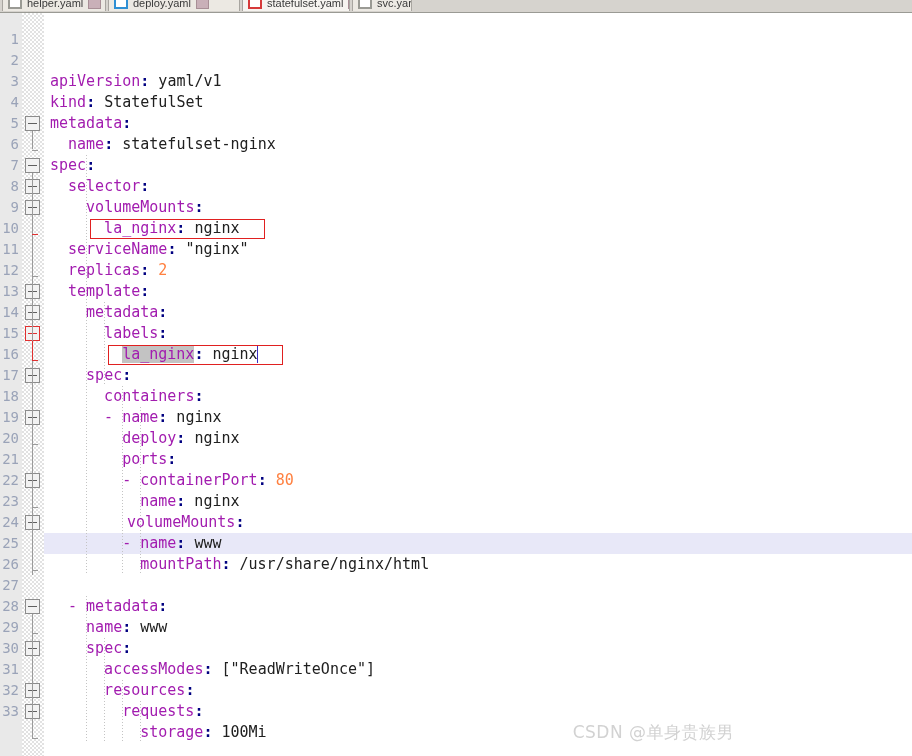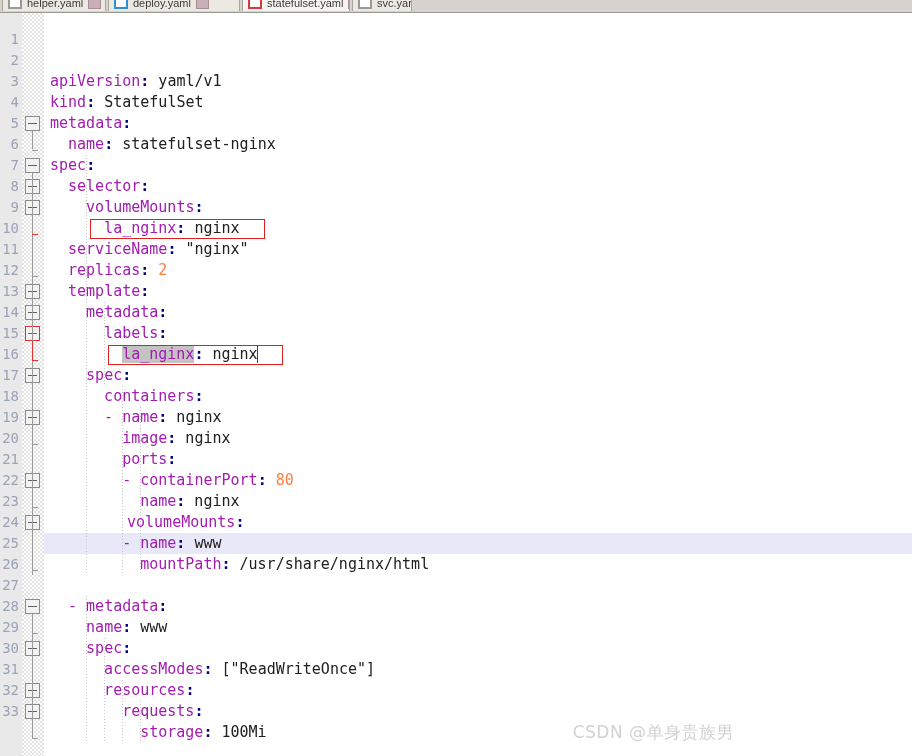--- a/index.html
+++ b/index.html
@@ -371,21 +371,21 @@
         <div class="row" style="top: 205px; left: 60.12px;"><span class="k">la_nginx</span><span class="p">:</span><span class="v"> nginx</span></div>
         <div class="row" style="top: 226px; left: 24.04px;"><span class="k">serviceName</span><span class="p">:</span><span class="v"> "nginx"</span></div>
         <div class="row" style="top: 247px; left: 24.04px;"><span class="k">replicas</span><span class="p">:</span><span class="n"> 2</span></div>
         <div class="row" style="top: 268px; left: 24.04px;"><span class="k">template</span><span class="p">:</span></div>
         <div class="row" style="top: 289px; left: 42.08px;"><span class="k">metadata</span><span class="p">:</span></div>
         <div class="row" style="top: 310px; left: 60.12px;"><span class="k">labels</span><span class="p">:</span></div>
         <div class="row" style="top: 331px; left: 78.16px;"><span class="k sel">la_nginx</span><span class="p">:</span><span class="v"> nginx</span></div>
         <div class="row" style="top: 352px; left: 42.08px;"><span class="k">spec</span><span class="p">:</span></div>
         <div class="row" style="top: 373px; left: 60.12px;"><span class="k">containers</span><span class="p">:</span></div>
         <div class="row" style="top: 394px; left: 60.12px;"><span class="k">- name</span><span class="p">:</span><span class="v"> nginx</span></div>
-        <div class="row" style="top: 415px; left: 78.16px;"><span class="k">image</span><span class="p">:</span><span class="v"> nginx</span></div>
+        <div class="row" style="top: 415px; left: 78.16px;"><span class="k">deploy</span><span class="p">:</span><span class="v"> nginx</span></div>
         <div class="row" style="top: 436px; left: 78.16px;"><span class="k">ports</span><span class="p">:</span></div>
         <div class="row" style="top: 457px; left: 78.16px;"><span class="k">- containerPort</span><span class="p">:</span><span class="n"> 80</span></div>
         <div class="row" style="top: 478px; left: 96.2px;"><span class="k">name</span><span class="p">:</span><span class="v"> nginx</span></div>
         <div class="row" style="top: 499px; left: 83px;"><span class="k">volumeMounts</span><span class="p">:</span></div>
         <div class="row" style="top: 520px; left: 78.16px;"><span class="k">- name</span><span class="p">:</span><span class="v"> www</span></div>
         <div class="row" style="top: 541px; left: 96.2px;"><span class="k">mountPath</span><span class="p">:</span><span class="v"> /usr/share/nginx/html</span></div>
         <div class="row" style="top: 583px; left: 24.04px;"><span class="k">- metadata</span><span class="p">:</span></div>
         <div class="row" style="top: 604px; left: 42.08px;"><span class="k">name</span><span class="p">:</span><span class="v"> www</span></div>
         <div class="row" style="top: 625px; left: 42.08px;"><span class="k">spec</span><span class="p">:</span></div>
         <div class="row" style="top: 646px; left: 60.12px;"><span class="k">accessModes</span><span class="p">:</span><span class="v"> ["ReadWriteOnce"]</span></div>

